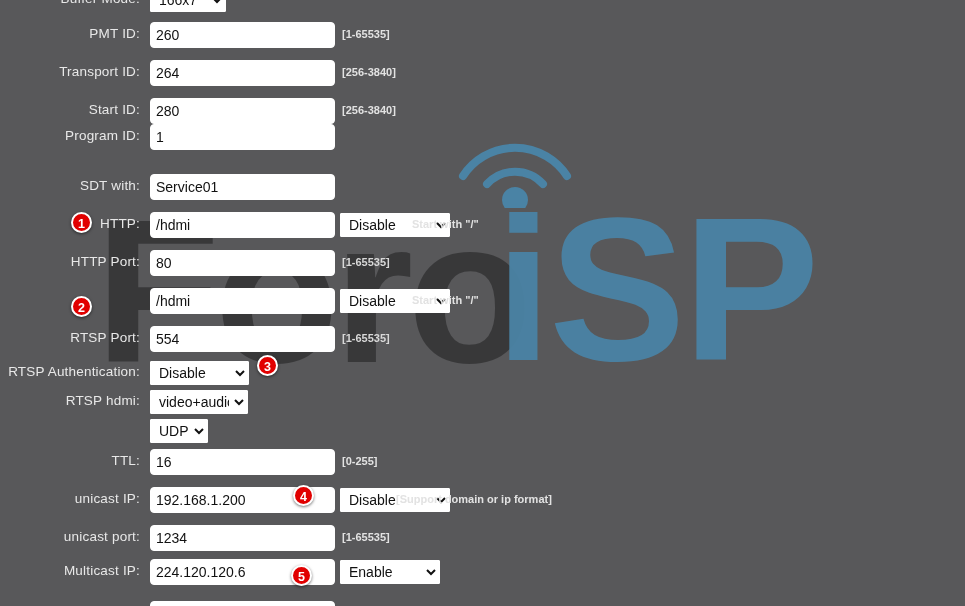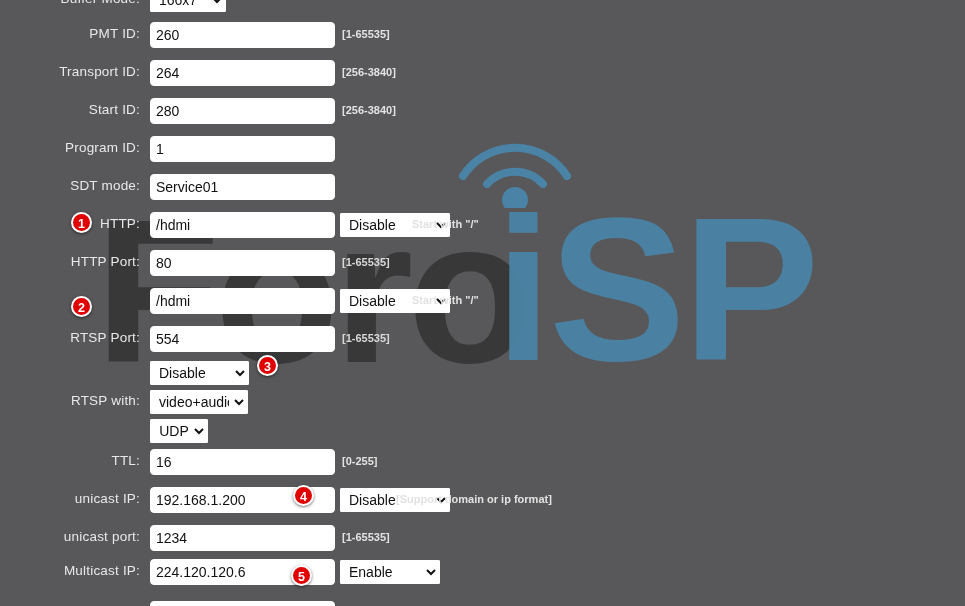--- a/index.html
+++ b/index.html
@@ -147,21 +147,21 @@
     line-height: 21px;
     text-align: center;
     z-index: 40;
     box-sizing: border-box;
   }
 
   
   .sel-narrow { width: 76px; }
   .sel-mid    { width: 100px; }
   .sel-wide   { width: 110px; }
-  .sel-udp    { width: 58px; text-align: center; }
+  .sel-udp    { width: 58px; }
   .sel-va     { width: 98px; }
 </style>
 </head>
 <body>
 
 <div id="page">
 
   <div class="watermark">
     <div class="wm-foro">Foro</div>
     <svg class="wm-wifi" viewBox="0 0 120 90">
@@ -192,27 +192,27 @@
       <input class="field" value="264" style="">
       <div class="hint" style="left:342px;">[256-3840]</div>
     </div>
 
     <div class="row" style="top:94px;">
       <div class="lbl">Start ID:</div>
       <input class="field" value="280" style="">
       <div class="hint" style="left:342px;">[256-3840]</div>
     </div>
 
-    <div class="row" style="top:132px;">
+    <div class="row" style="top:120px;">
       <div class="lbl">Program ID:</div>
       <input class="field" value="1" style="">
     </div>
 
     <div class="row" style="top:170px;">
-      <div class="lbl">SDT mode:</div>
+      <div class="lbl">SDT with:</div>
       <input class="field" value="Service01" style="">
     </div>
 
     <div class="row" style="top:208px;">
       <div class="lbl">HTTP:</div>
       <input class="field" value="/hdmi" style="">
       <select class="sel sel-wide" style="left:340px;">
         <option>Disable</option>
       </select>
       <div class="hint" style="left:412px;">Start with "/"</div>
@@ -232,27 +232,28 @@
       <div class="hint" style="left:412px;">Start with "/"</div>
     </div>
 
     <div class="row" style="top:322px;">
       <div class="lbl">RTSP Port:</div>
       <input class="field" value="554" style="">
       <div class="hint dim" style="left:342px;">[1-65535]</div>
     </div>
 
     <div class="row" style="top:356px;">
+      <div class="lbl">RTSP Authentication:</div>
       <select class="sel" style="left:150px;width:99px;">
         <option>Disable</option>
       </select>
     </div>
 
     <div class="row" style="top:385px;">
-      <div class="lbl">RTSP with:</div>
+      <div class="lbl">RTSP hdmi:</div>
       <select class="sel sel-va" style="left:150px;">
         <option>video+audio</option>
       </select>
     </div>
 
     <div class="row" style="top:414px;">
       <select class="sel sel-udp" style="left:150px;">
         <option>UDP</option>
       </select>
     </div>

